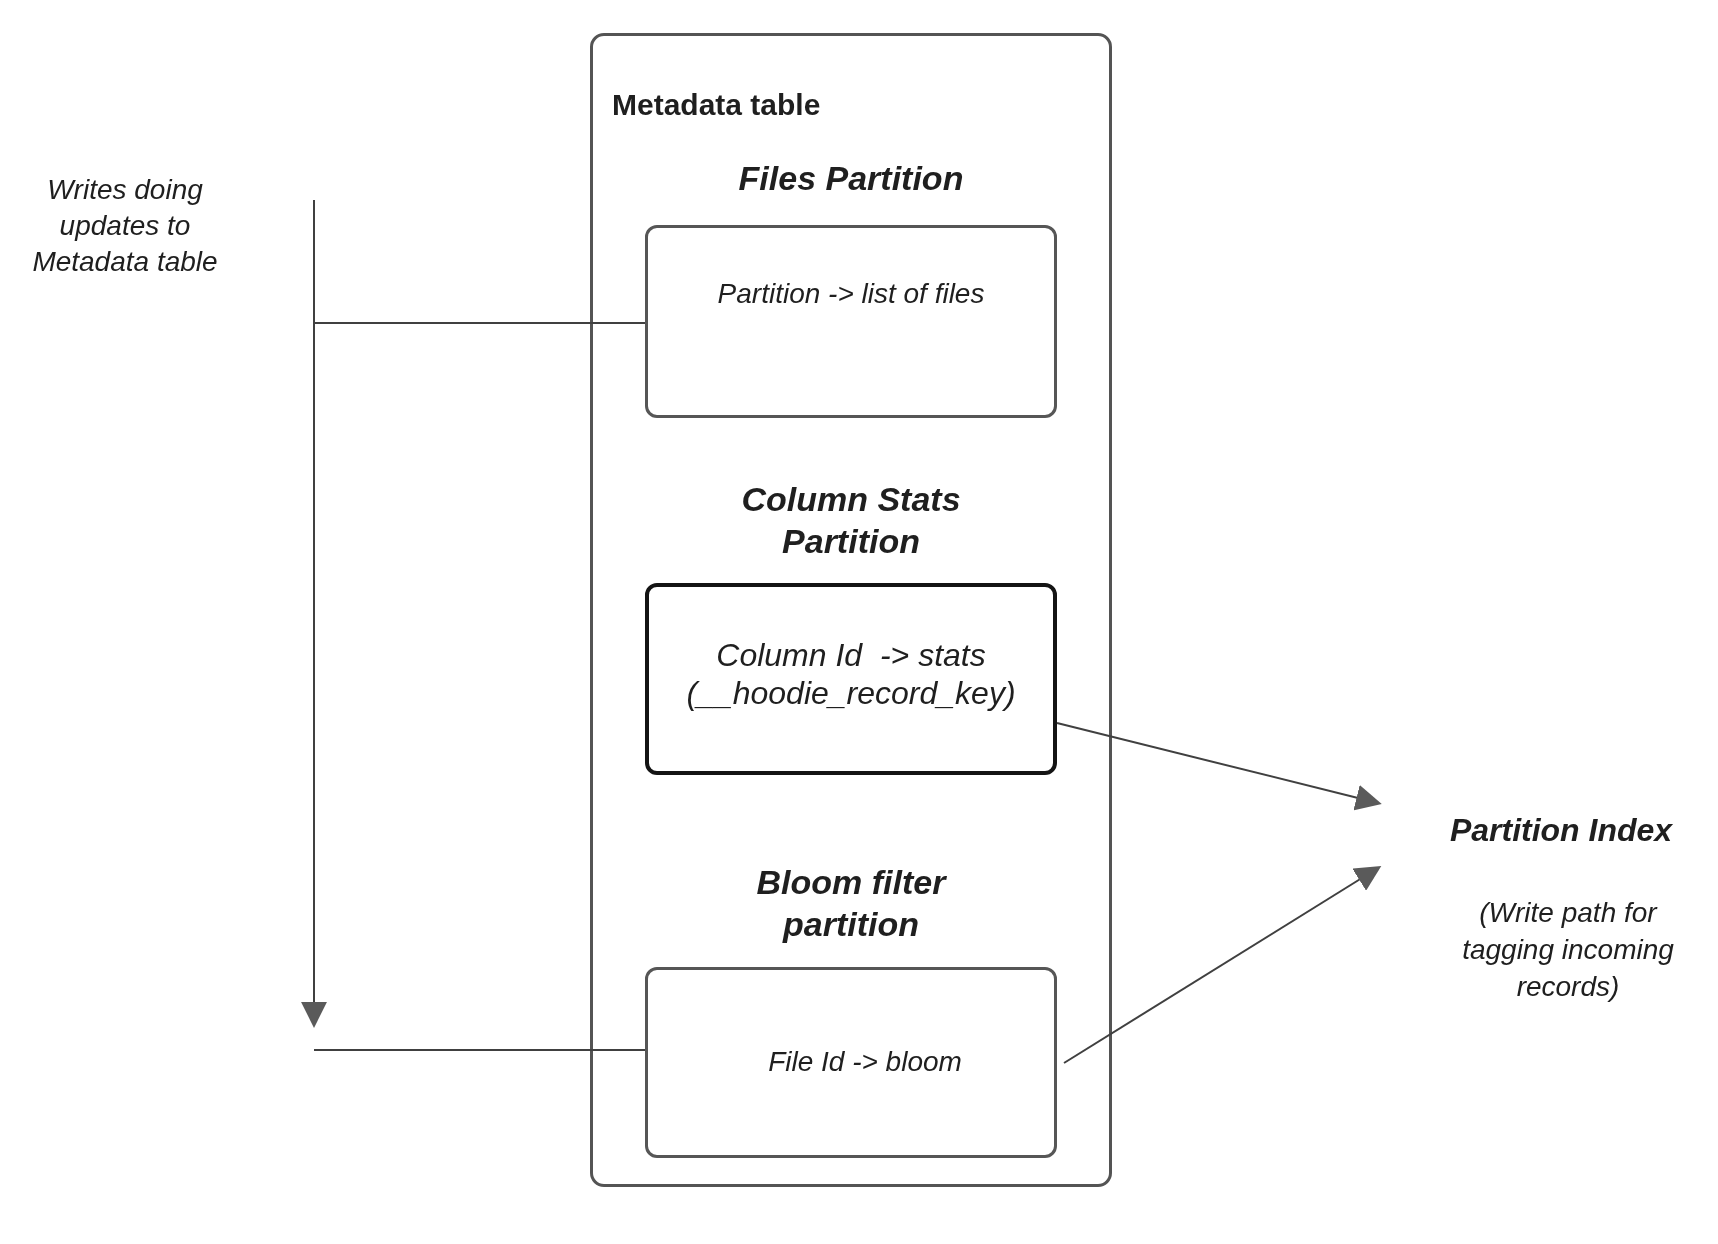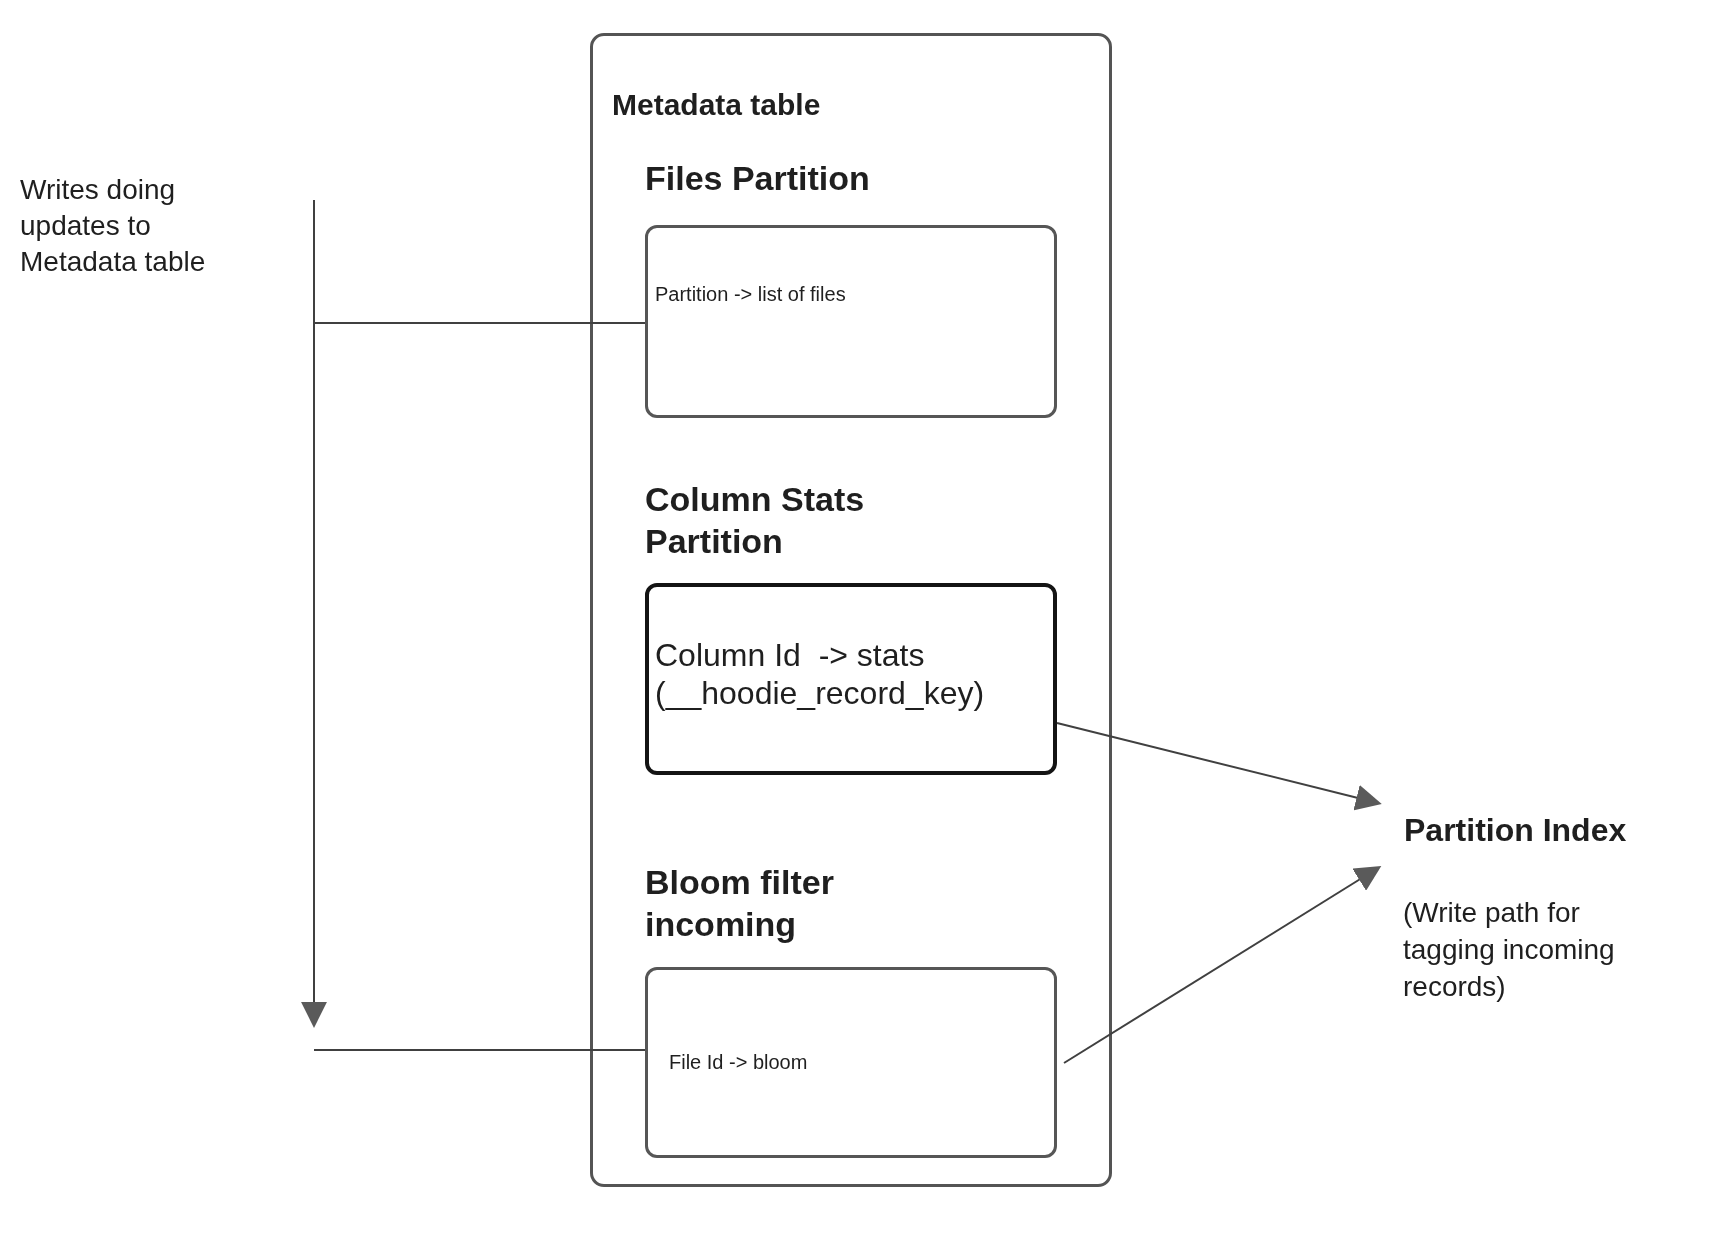--- a/index.html
+++ b/index.html
@@ -18,21 +18,21 @@
     color:var(--text);
   }
   .canvas{
     position:relative;
     width:1718px;
     height:1244px;
     background:var(--background);
     overflow:hidden;
   }
   .abs{position:absolute;}
-  .center{text-align:left;}
+  .center{text-align:center;font-style:italic;}
   .multiline{white-space:pre-wrap;}
   .box{
     position:absolute;
     border:3px solid var(--box-border);
     border-radius:12px;
     background:var(--background);
   }
   .outer-box{
     border:3px solid var(--outer-border);
     border-radius:14px;
@@ -41,21 +41,21 @@
     border:4px solid var(--highlight-border);
     border-radius:12px;
   }
   .heading{
     font-weight:bold;
     font-size:34px;
     line-height:42px;
   }
   .heading-single{line-height:36px;}
   .body-text{
-    font-size:20px;
+    font-size:28px;
     line-height:36px;
   }
   .body-text-2l{
     font-size:32px;
     line-height:38px;
   }
   .table-title{
     font-weight:bold;
     font-size:30px;
     line-height:34px;
@@ -92,21 +92,21 @@
   <div class="box" style="left:645px; top:225px; width:412px; height:193px;"></div>
   <div class="abs center body-text" style="left:655px; top:276px; width:392px;">Partition -&gt; list of files</div>
 
   <div class="abs center heading multiline" style="left:645px; top:478px; width:412px;">Column Stats
 Partition</div>
   <div class="box highlight" style="left:645px; top:583px; width:412px; height:192px;"></div>
   <div class="abs center body-text-2l multiline" style="left:655px; top:636px; width:392px;">Column Id  -&gt; stats
 (__hoodie_record_key)</div>
 
   <div class="abs center heading multiline" style="left:645px; top:861px; width:412px;">Bloom filter
-incoming</div>
+partition</div>
   <div class="box" style="left:645px; top:967px; width:412px; height:191px;"></div>
   <div class="abs center body-text" style="left:669px; top:1044px; width:392px;">File Id -&gt; bloom</div>
 
   <div class="abs center index-title" style="left:1404px; top:812px; width:314px;">Partition Index</div>
   <div class="abs center note-text multiline" style="left:1403px; top:894px; width:330px; line-height:37px;">(Write path for
 tagging incoming
 records)</div>
 
   <svg class="overlay" width="1718" height="1244" viewBox="0 0 1718 1244">
     <defs>

